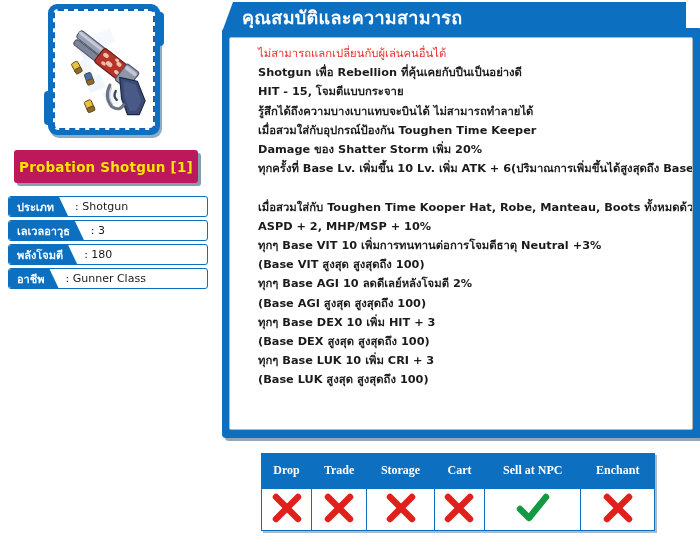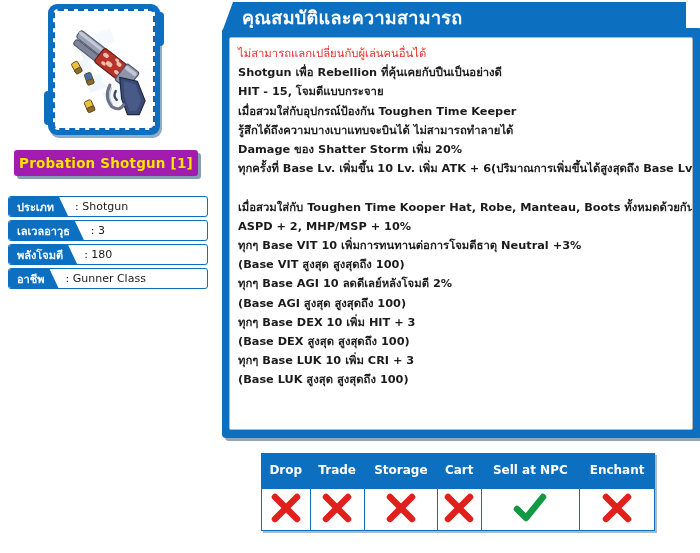--- a/index.html
+++ b/index.html
@@ -74,22 +74,22 @@
     width: 100%;
     height: 100%;
   }
 
   
   #item-name-banner {
     position: absolute;
     left: 14px;
     top: 150px;
     width: 184px;
-    height: 26px;
-    background: #a21caf;
+    height: 33px;
+    background: #be185d;
     border-radius: 3px;
     box-shadow: 3px 3px 0 rgba(8,60,105,0.5);
     display: flex;
     align-items: center;
     justify-content: center;
   }
   #item-name-banner .label {
     color: #ffe400;
     font-weight: bold;
     font-size: 13.5px;
@@ -179,21 +179,21 @@
   }
   #description-panel .panel-inner {
     position: absolute;
     left: 7px;
     top: 9px;
     right: 9px;
     bottom: 8px;
     background: #ffffff;
     border: 1.5px solid #b8b8b8;
     border-radius: 2px;
-    padding: 6px 10px 6px 8px;
+    padding: 6px 10px 6px 28px;
     box-sizing: border-box;
     overflow: hidden;
   }
   .desc-line {
     font-size: 11.3px;
     font-weight: bold;
     color: #1b1b1b;
     line-height: 19.2px;
     white-space: nowrap;
   }
@@ -218,20 +218,21 @@
   #action-table .header-row th {
     background: #0d6fc0;
     color: #ffffff;
     font-size: 12px;
     font-weight: bold;
     height: 35px;
     padding: 0 4px;
     text-align: center;
     line-height: 13px;
     border: none;
+    font-family: Liberation Serif, serif;
   }
   #action-table .value-row td {
     background: #ffffff;
     height: 41px;
     text-align: center;
     vertical-align: middle;
     border: 1.5px solid #0d6fc0;
     padding: 0;
   }
   .mark {
@@ -334,22 +335,22 @@
 
   <div id="section-header">
     <span class="title">คุณสมบัติและความสามารถ</span>
   </div>
 
   <div id="description-panel">
     <div class="panel-inner">
       <div class="desc-line warn">ไม่สามารถแลกเปลี่ยนกับผู้เล่นคนอื่นได้</div>
       <div class="desc-line">Shotgun เพื่อ Rebellion ที่คุ้นเคยกับปืนเป็นอย่างดี</div>
       <div class="desc-line">HIT - 15, โจมตีแบบกระจาย</div>
+      <div class="desc-line">รู้สึกได้ถึงความบางเบาแทบจะบินได้ ไม่สามารถทำลายได้</div>
       <div class="desc-line">เมื่อสวมใส่กับอุปกรณ์ป้องกัน Toughen Time Keeper</div>
-      <div class="desc-line">รู้สึกได้ถึงความบางเบาแทบจะบินได้ ไม่สามารถทำลายได้</div>
       <div class="desc-line">Damage ของ Shatter Storm เพิ่ม 20%</div>
       <div class="desc-line">ทุกครั้งที่ Base Lv. เพิ่มขึ้น 10 Lv. เพิ่ม ATK + 6(ปริมาณการเพิ่มขึ้นได้สูงสุดถึง Base Lv. 160)</div>
       <div class="desc-line spacer"></div>
       <div class="desc-line">เมื่อสวมใส่กับ Toughen Time Kooper Hat, Robe, Manteau, Boots ทั้งหมดด้วยกัน,</div>
       <div class="desc-line">ASPD + 2, MHP/MSP + 10%</div>
       <div class="desc-line">ทุกๆ Base VIT 10 เพิ่มการทนทานต่อการโจมตีธาตุ Neutral +3%</div>
       <div class="desc-line">(Base VIT สูงสุด สูงสุดถึง 100)</div>
       <div class="desc-line">ทุกๆ Base AGI 10 ลดดีเลย์หลังโจมตี 2%</div>
       <div class="desc-line">(Base AGI สูงสุด สูงสุดถึง 100)</div>
       <div class="desc-line">ทุกๆ Base DEX 10 เพิ่ม HIT + 3</div>

